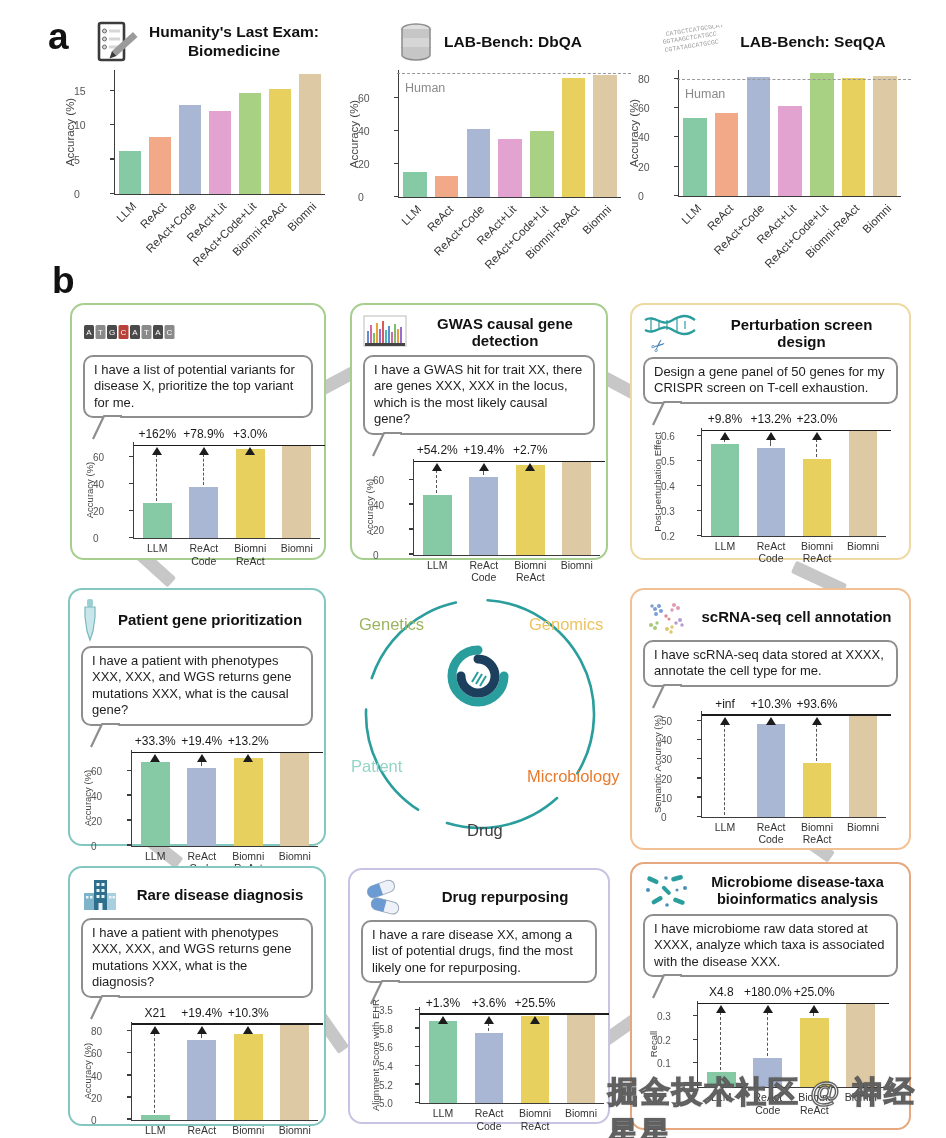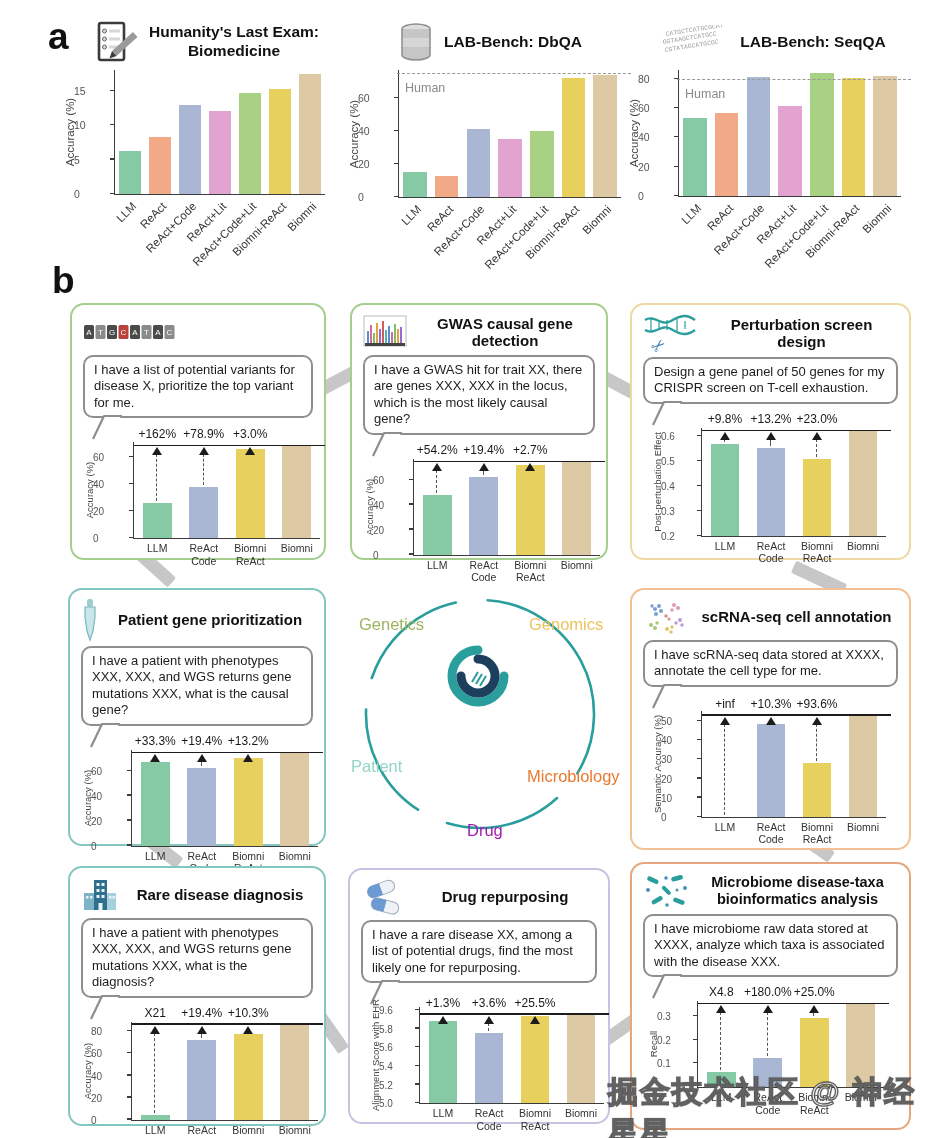--- a/index.html
+++ b/index.html
@@ -196,21 +196,21 @@
   <div class="connector" style="left:596px;top:1020px;width:58px;height:13px;transform:rotate(-35deg)"></div>
 
   <div class="center-diagram">
     <svg width="298" height="278" viewBox="0 0 298 278">
         <circle cx="147" cy="131" r="114" fill="none" stroke="#2a9d9d" stroke-width="2.6" stroke-dasharray="118 32" stroke-linecap="round" transform="rotate(-28 147 131)"></circle>
       </svg>
     <div class="cd-label" style="left:26px;top:32px;color:#9cb45f">Genetics</div>
     <div class="cd-label" style="left:196px;top:32px;color:#edc35f">Genomics</div>
     <div class="cd-label" style="left:18px;top:174px;color:#92d5c6">Patient</div>
     <div class="cd-label" style="left:194px;top:184px;color:#e87a2e">Microbiology</div>
-    <div class="cd-label" style="left:134px;top:238px;color:#a21caf">Drug</div>
+    <div class="cd-label" style="left:134px;top:238px;color:#404040">Drug</div>
     <span class="cd-logo icon">
       <svg width="62" height="62" viewBox="0 0 62 62">
           <path d="M31 5 a26 26 0 1 0 26 26" fill="none" stroke="#2a9d9d" stroke-width="9" stroke-linecap="round"></path>
           <path d="M31 14 a17 17 0 1 1 -17 17" fill="none" stroke="#1d3f5e" stroke-width="9" stroke-linecap="round"></path>
           <g stroke="#2a9d9d" stroke-width="2">
             <path d="M25 37 l6 -10"></path>
             <path d="M29 39 l6 -10"></path>
             <path d="M33 41 l6 -10"></path>
           </g>
         </svg>
@@ -640,21 +640,21 @@
           <div class="ticklab" style="bottom:-6.0px">5.0</div>
           <div class="tickmark" style="bottom:18.6px"></div>
           <div class="ticklab" style="bottom:12.6px">5.2</div>
           <div class="tickmark" style="bottom:37.3px"></div>
           <div class="ticklab" style="bottom:31.3px">5.4</div>
           <div class="tickmark" style="bottom:55.9px"></div>
           <div class="ticklab" style="bottom:49.9px">5.6</div>
           <div class="tickmark" style="bottom:74.6px"></div>
           <div class="ticklab" style="bottom:68.6px">5.8</div>
           <div class="tickmark" style="bottom:93.2px"></div>
-          <div class="ticklab" style="bottom:87.2px">9.6</div>
+          <div class="ticklab" style="bottom:87.2px">3.5</div>
           <div class="bar" style="left:8.7px;width:28.5px;height:82.0px;background:#85c9a5"></div>
           <div class="bar" style="left:54.7px;width:28.5px;height:69.9px;background:#a9b7d4"></div>
           <div class="bar" style="left:100.7px;width:28.5px;height:87.6px;background:#e8d05e"></div>
           <div class="bar" style="left:146.7px;width:28.5px;height:88.5px;background:#ddc9a4"></div>
           <div class="refline" style="bottom:88.5px"></div>
           <div class="adash" style="left:22.0px;bottom:84.0px;height:0.0px"></div>
           <div class="ahead" style="left:18.0px;bottom:79.5px"></div>
           <div class="annot" style="left:-8.0px;width:62.0px;bottom:93.5px">+1.3%</div>
           <div class="adash" style="left:68.0px;bottom:71.9px;height:8.6px"></div>
           <div class="ahead" style="left:64.0px;bottom:79.5px"></div>

